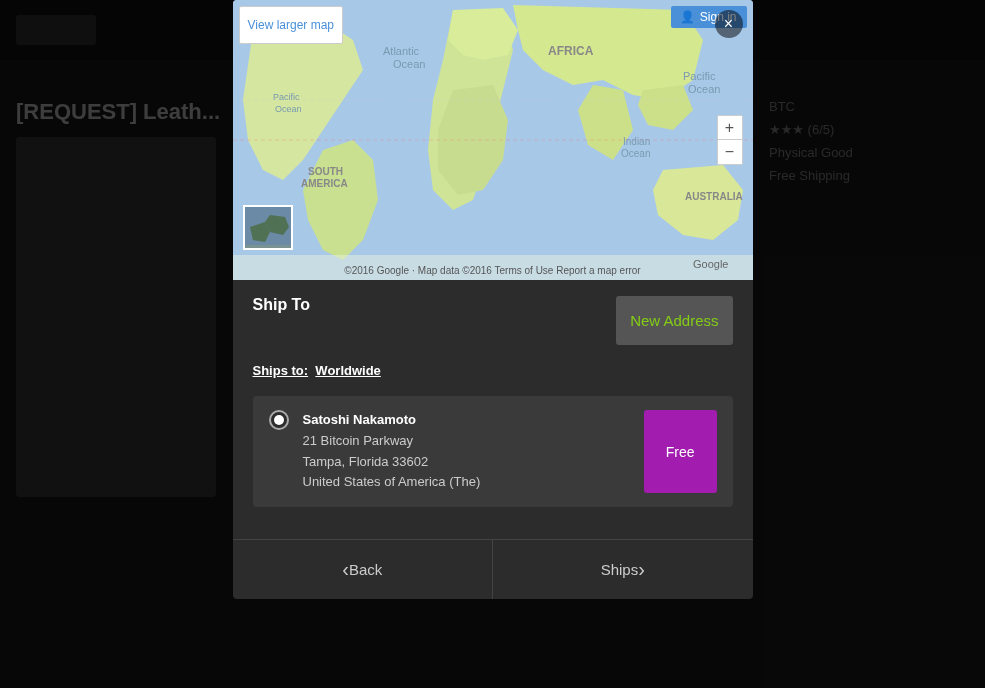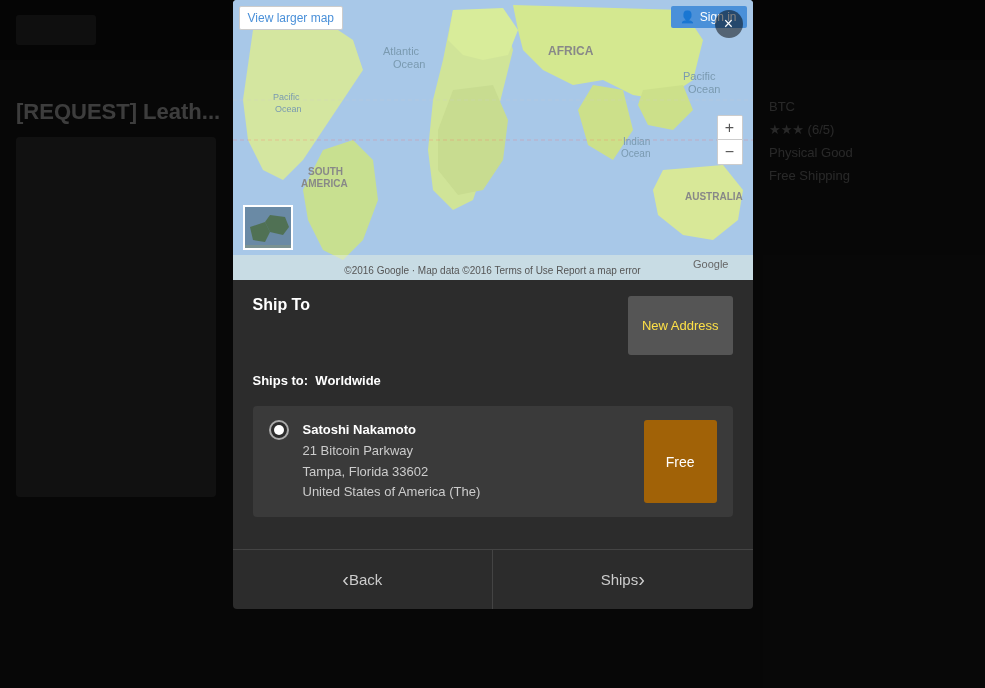--- a/index.html
+++ b/index.html
@@ -125,21 +125,21 @@
       height: 100%;
     }
 
     .map-view-larger {
       position: absolute;
       top: 6px;
       left: 6px;
       background: #fff;
       border: 1px solid #ccc;
       border-radius: 2px;
-      padding: 4px 8px;
+      padding: 11px 8px;
       font-size: 12px;
       color: #4a90d9;
       cursor: pointer;
       text-decoration: none;
     }
 
     .map-sign-in {
       position: absolute;
       top: 6px;
       right: 6px;
@@ -219,38 +219,39 @@
     }
 
     .ship-to-label {
       color: #fff;
       font-size: 16px;
       font-weight: bold;
     }
 
     .new-address-btn {
       background: #555;
-      color: #fde047;
+      color: #84cc16;
       border: none;
       border-radius: 3px;
-      padding: 22px 14px;
-      font-size: 13px;
+      padding: 16px 14px;
+      font-size: 15px;
       cursor: pointer;
     }
 
     .ships-to-row {
       color: #aaa;
       font-size: 13px;
       margin-bottom: 14px;
       padding: 4px 0;
     }
 
     .ships-to-row span {
       color: #fff;
       font-weight: bold;
+      text-decoration: underline;
     }
 
     .address-card {
       background: #3a3a3a;
       border-radius: 4px;
       padding: 14px 16px;
       display: flex;
       gap: 14px;
     }
 
@@ -279,21 +280,21 @@
       font-size: 13px;
       line-height: 1.6;
     }
 
     .address-name {
       font-weight: bold;
       color: #fff;
     }
 
     .free-badge {
-      background: #a16207;
+      background: #a21caf;
       color: #fff;
       border: none;
       border-radius: 3px;
       padding: 4px 22px;
       font-size: 14px;
       cursor: default;
     }
 
     
     .modal-footer {

